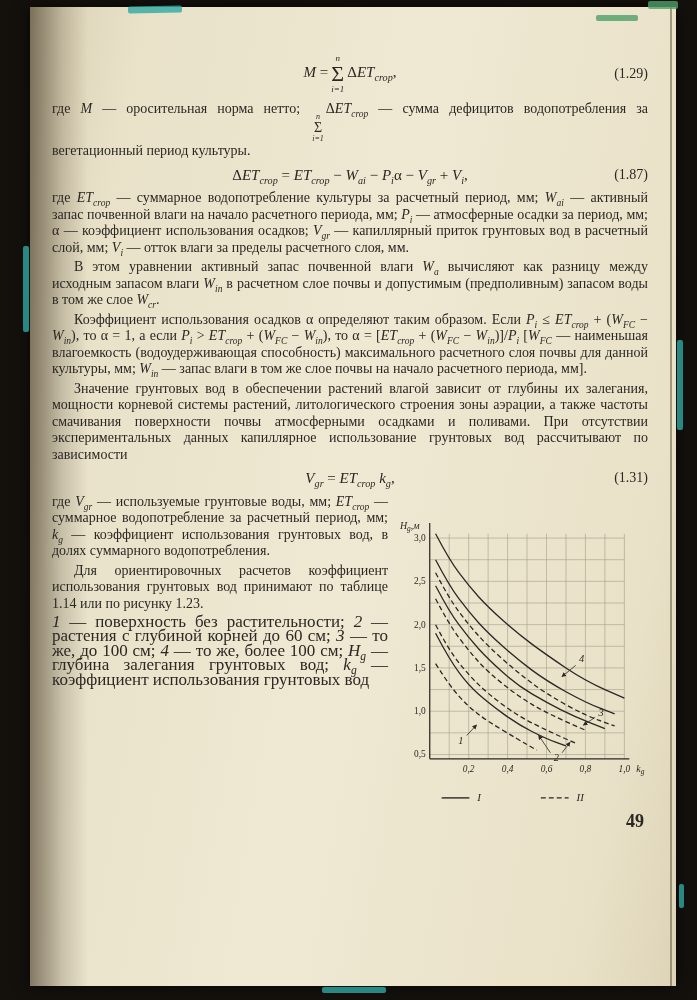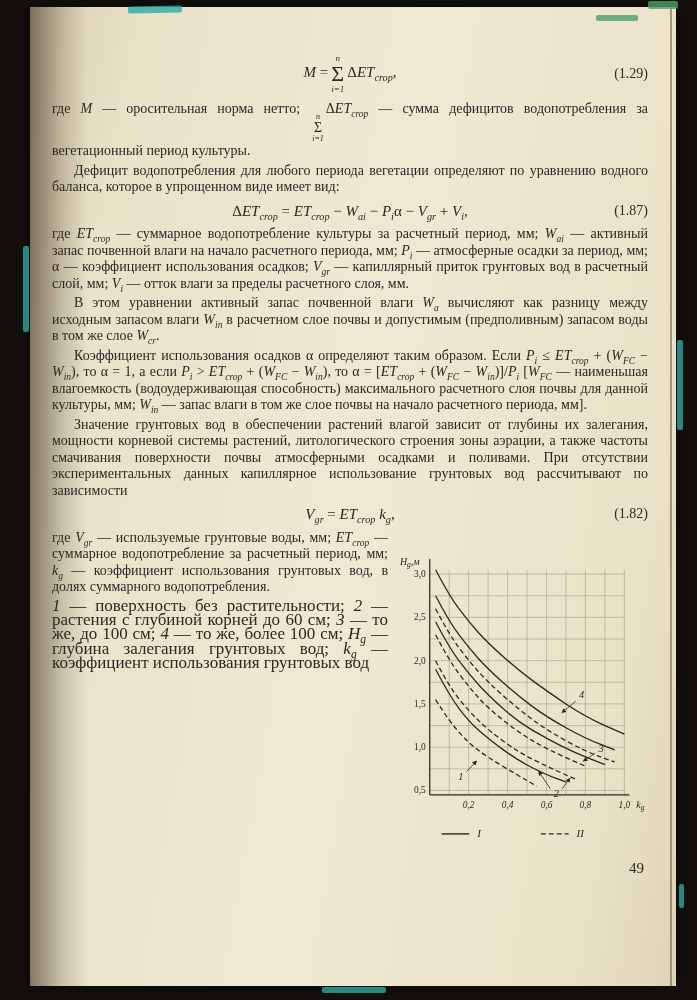--- a/index.html
+++ b/index.html
@@ -39,21 +39,21 @@
   .dsum .sig{font-size:22px;line-height:1;}
   .isum{display:inline-flex;flex-direction:column;align-items:center;vertical-align:-6px;line-height:1;margin:0 2px;}
   .isum .lim{font-size:8px;font-style:italic;line-height:1;}
   .isum .sig{font-size:14px;line-height:1;}
   .columns{display:flex;gap:8px;margin-top:4px;}
   .col-left{width:336px;flex:none;}
   .col-right{width:250px;flex:none;}
   #figure-svg{width:250px;height:300px;margin-top:16px;display:block;}
   .cap-main{font-size:12.6px;line-height:15.6px;margin-top:8px;text-align:justify;}
   .cap-items{font-size:17px;line-height:14.4px;text-align:justify;}
-  .pageno{text-align:right;font-weight:400;font-size:15px;margin-top:14px;padding-right:4px;}
+  .pageno{text-align:right;font-weight:700;font-size:18px;margin-top:3px;padding-right:4px;}
   
   .mark{position:absolute;border-radius:2px;opacity:.8;}
   .m-teal{background:#2ea9a2;}
   .m-green{background:#4f9f68;}
   .m1{left:128px;top:6px;width:54px;height:7px;transform:rotate(-1deg);}
   .m2{left:596px;top:15px;width:42px;height:6px;}
   .m3{left:648px;top:1px;width:30px;height:8px;}
   .m4{left:23px;top:246px;width:6px;height:86px;}
   .m5{left:677px;top:340px;width:6px;height:90px;}
   .m6{left:679px;top:884px;width:5px;height:24px;}
@@ -74,40 +74,40 @@
             </span><span>Δ<i>ET<sub>crop</sub></i>,</span></span>
         <span class="f-num">(1.29)</span>
       </div>
 
       <p><span>где <i>М</i> — оросительная норма нетто;</span> <span class="isum">
             <span class="lim">n</span>
             <span class="sig">Σ</span>
             <span class="lim">i=1</span>
           </span><span>Δ<i>ET<sub>crop</sub></i></span> <span>— сумма дефицитов водопотребления за вегетационный период культуры.</span></p>
 
-      <p class="ind">Дефицит водопотребления для любого периода вегетации определяют по уравнению водного баланса, которое в упрощенном виде имеет вид:</p>
 
       <div class="formula">
         <span>Δ<i>ET<sub>crop</sub></i> = <i>ET<sub>crop</sub></i> − <i>W<sub>ai</sub></i> − <i>P<sub>i</sub></i>α − <i>V<sub>gr</sub></i> + <i>V<sub>i</sub></i>,</span>
         <span class="f-num">(1.87)</span>
       </div>
 
       <p>где <i>ET<sub>crop</sub></i> — суммарное водопотребление культуры за расчетный период, мм; <i>W<sub>ai</sub></i> — активный запас почвенной влаги на начало расчетного периода, мм; <i>P<sub>i</sub></i> — атмосферные осадки за период, мм; α — коэффициент использования осадков; <i>V<sub>gr</sub></i> — капиллярный приток грунтовых вод в расчетный слой, мм; <i>V<sub>i</sub></i> — отток влаги за пределы расчетного слоя, мм.</p>
       <p class="ind">В этом уравнении активный запас почвенной влаги <i>W<sub>a</sub></i> вычисляют как разницу между исходным запасом влаги <i>W<sub>in</sub></i> в расчетном слое почвы и допустимым (предполивным) запасом воды в том же слое <i>W<sub>cr</sub></i>.</p>
       <p class="ind">Коэффициент использования осадков α определяют таким образом. Если <i>P<sub>i</sub></i> ≤ <i>ET<sub>crop</sub></i> + (<i>W<sub>FC</sub></i> − <i>W<sub>in</sub></i>), то α = 1, а если <i>P<sub>i</sub></i> &gt; <i>ET<sub>crop</sub></i> + (<i>W<sub>FC</sub></i> − <i>W<sub>in</sub></i>), то α = [<i>ET<sub>crop</sub></i> + (<i>W<sub>FC</sub></i> − <i>W<sub>in</sub></i>)]/<i>P<sub>i</sub></i> [<i>W<sub>FC</sub></i> — наименьшая влагоемкость (водоудерживающая способность) максимального расчетного слоя почвы для данной культуры, мм; <i>W<sub>in</sub></i> — запас влаги в том же слое почвы на начало расчетного периода, мм].</p>
       <p class="ind">Значение грунтовых вод в обеспечении растений влагой зависит от глубины их залегания, мощности корневой системы растений, литологического строения зоны аэрации, а также частоты смачивания поверхности почвы атмосферными осадками и поливами. При отсутствии экспериментальных данных капиллярное использование грунтовых вод рассчитывают по зависимости</p>
 
       <div class="formula">
         <span><i>V<sub>gr</sub></i> = <i>ET<sub>crop</sub></i> <i>k<sub>g</sub></i>,</span>
-        <span class="f-num">(1.82)</span>
+        <span class="f-num">(1.31)</span>
       </div>
 
       <div class="columns">
         <div class="col-left">
           <p>где <i>V<sub>gr</sub></i> — используемые грунтовые воды, мм; <i>ET<sub>crop</sub></i> — суммарное водопотребление за расчетный период, мм; <i>k<sub>g</sub></i> — коэффициент использования грунтовых вод, в долях суммарного водопотребления.</p>
+          <p class="ind">Для ориентировочных расчетов коэффициент использования грунтовых вод принимают по таблице 1.14 или по рисунку 1.23.</p>
           <div class="cap-items"><i>1</i> — поверхность без растительности; <i>2</i> — растения с глубиной корней до 60 см; <i>3</i> — то же, до 100 см; <i>4</i> — то же, более 100 см; <i>H<sub>g</sub></i> — глубина залегания грунтовых вод; <i>k<sub>g</sub></i> — коэффициент использования грунтовых вод</div>
         </div>
         <div class="col-right">
           <svg id="figure-svg" viewBox="0 0 252 300">
               <defs>
                 <marker id="arr" markerWidth="6" markerHeight="6" refX="5" refY="3" orient="auto">
                   <path d="M0,0 L6,3 L0,6 Z" fill="#2b2723"></path>
                 </marker>
               </defs>
               <line x1="34" y1="249.6363636363636" x2="34" y2="22.727272727272734" stroke="#a39d89" stroke-width="0.6"></line>

